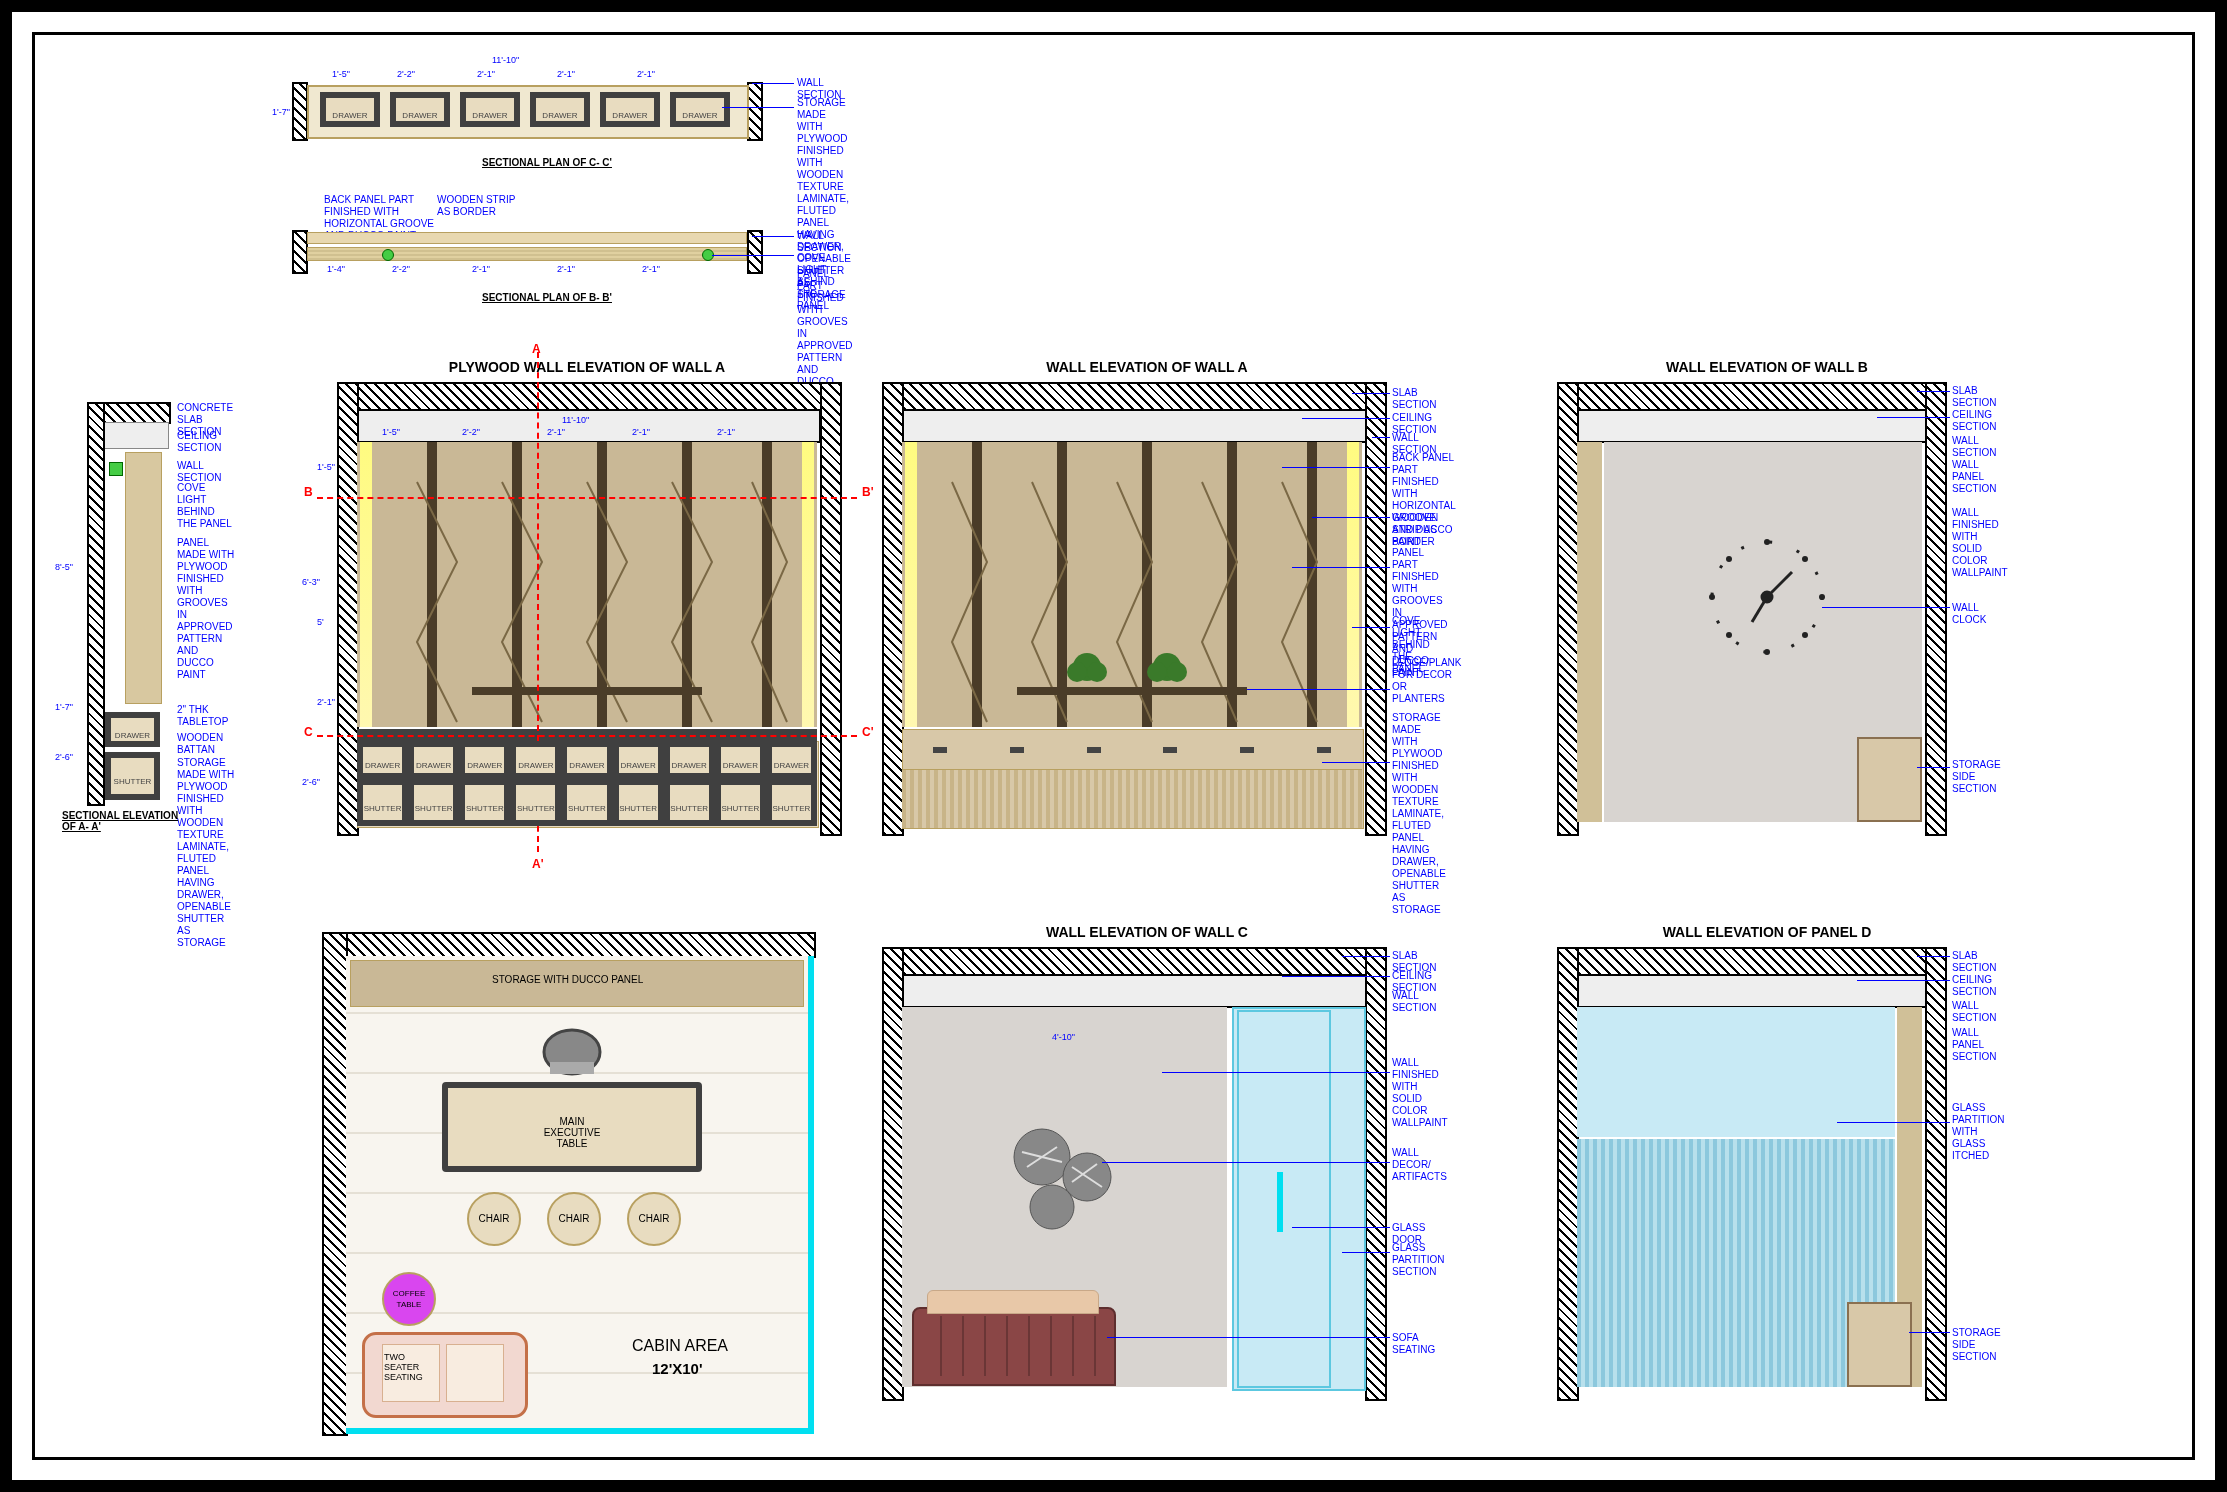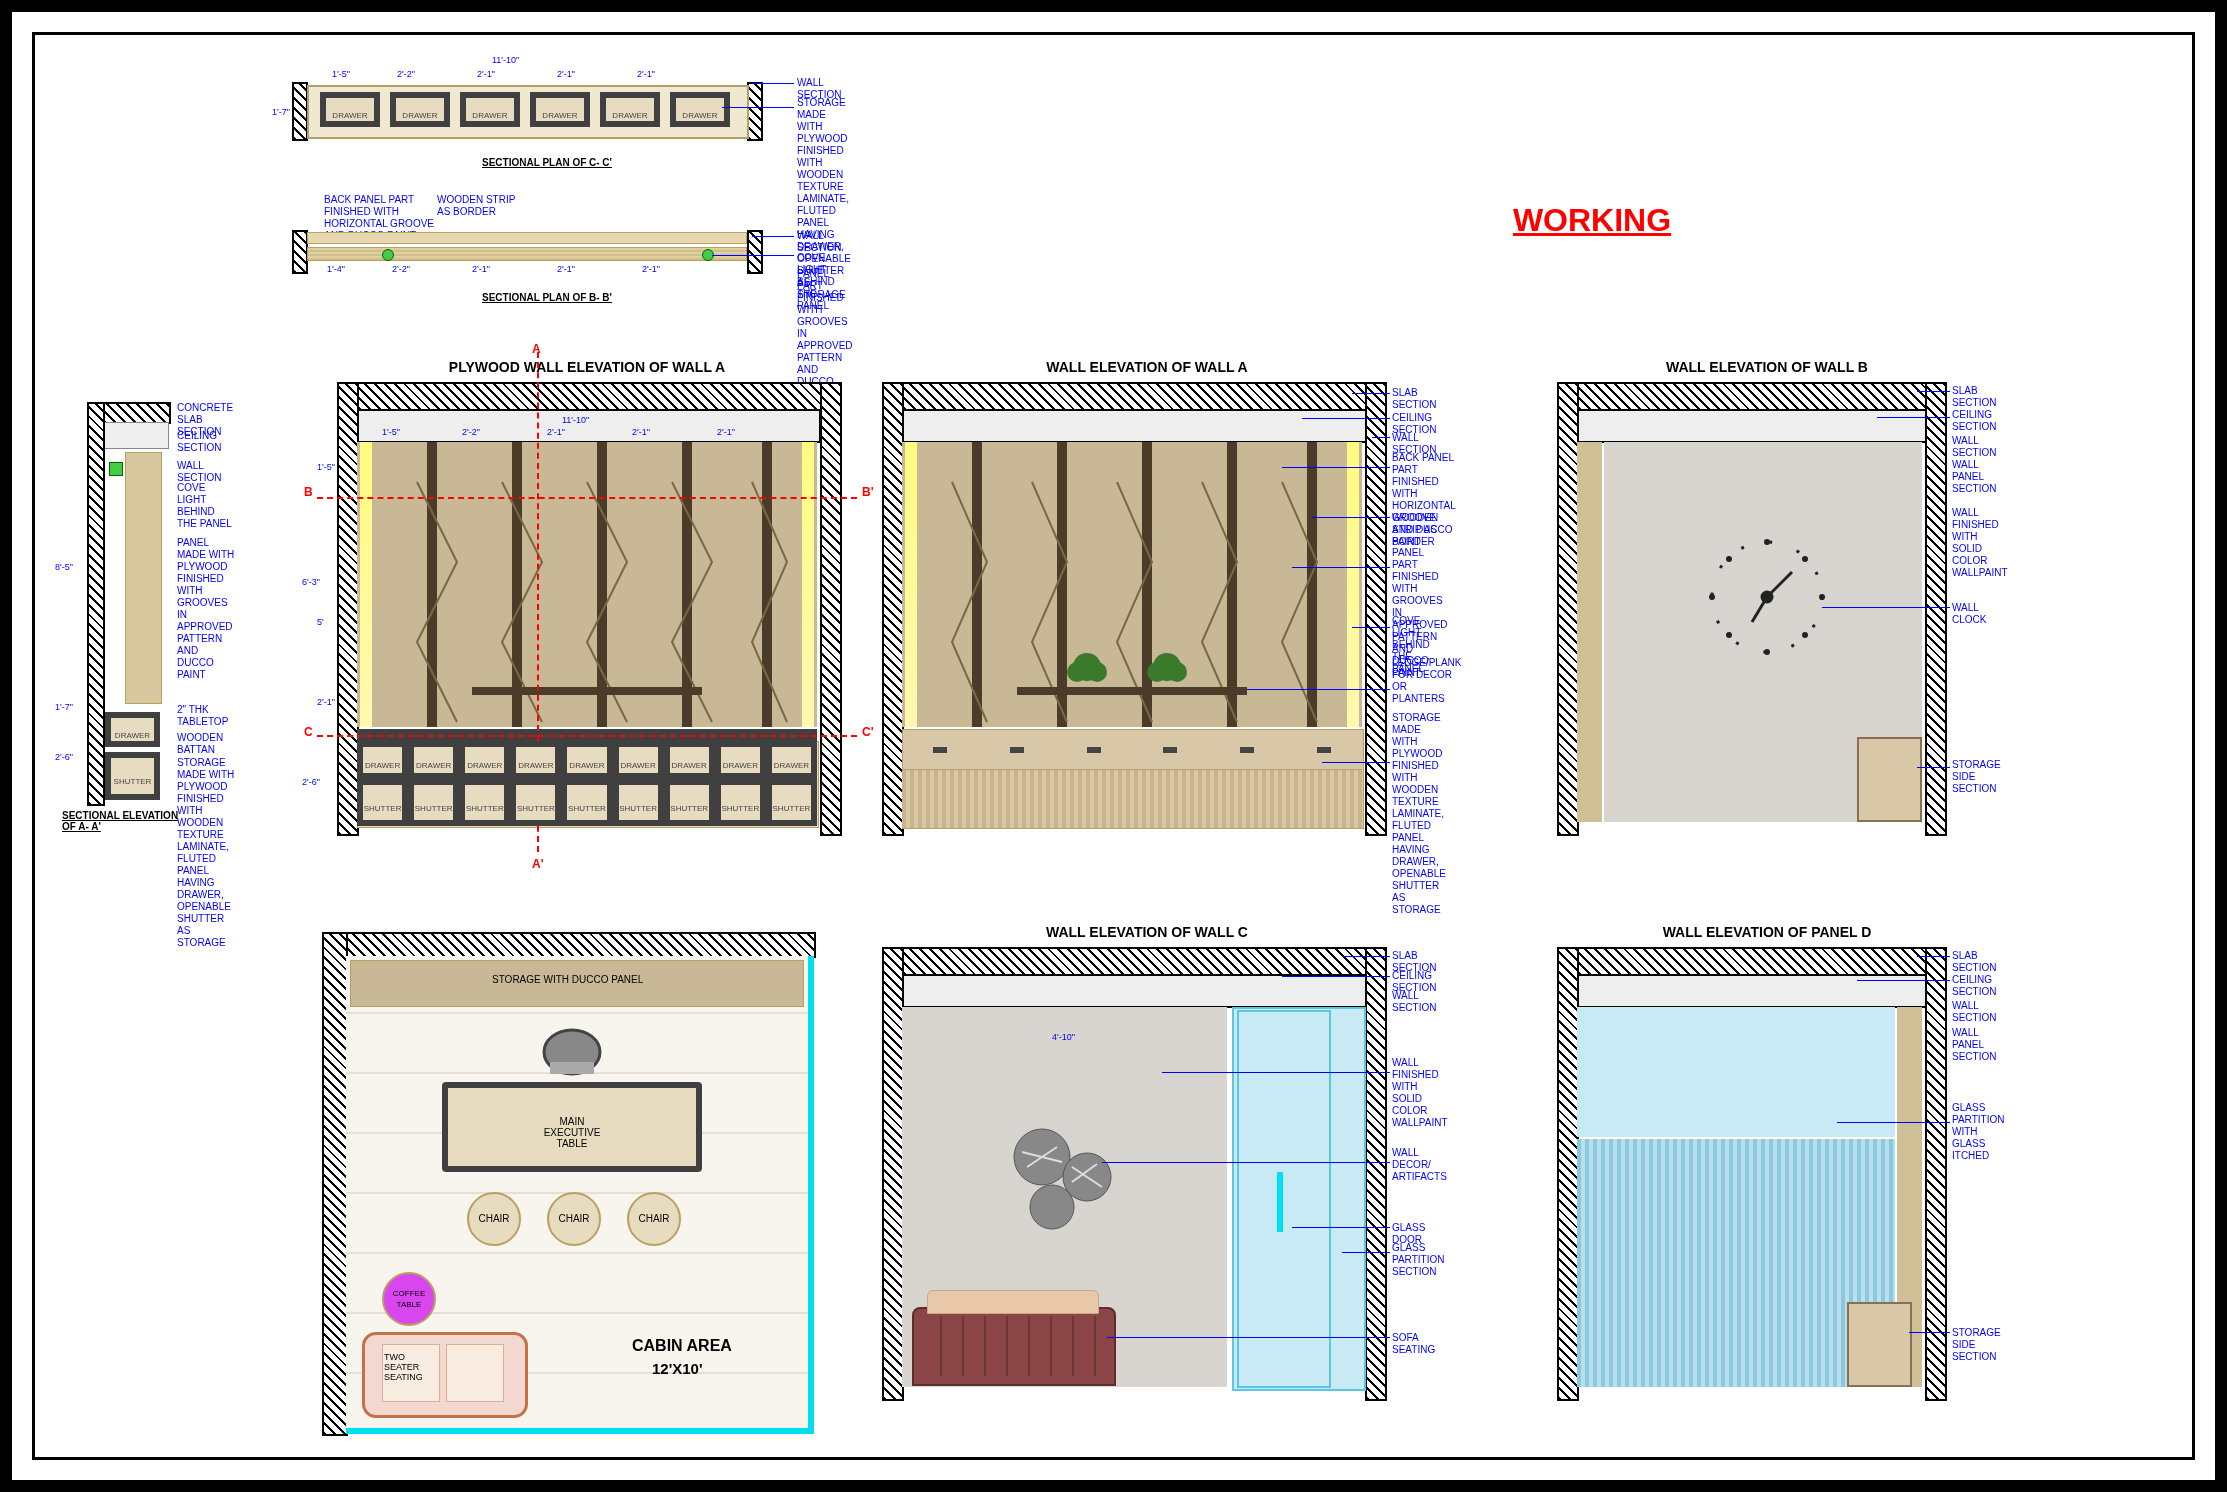--- a/index.html
+++ b/index.html
@@ -29,21 +29,20 @@
 .chair{position:absolute;width:50px;height:50px;border-radius:50%;background:#e8dcc0;border:2px solid #b8a060;font-size:10px;text-align:center;line-height:50px}
 .storage-cab{position:absolute;background:#d8c8a8;border:2px solid #8a7050;box-sizing:border-box}
 svg{position:absolute}
 </style>
 </head>
 <body>
 
 <div class="sheet">
 <div class="inner"></div>
 
-<div class="title2">WORKING</div>
 
 <div class="view" style="top:45px;left:290px;width:500px;height:120px">
   <div class="dim" style="top:-2px;left:190px">11'-10"</div>
   <div class="dim" style="top:12px;left:30px">1'-5"</div>
   <div class="dim" style="top:12px;left:95px">2'-2"</div>
   <div class="dim" style="top:12px;left:175px">2'-1"</div>
   <div class="dim" style="top:12px;left:255px">2'-1"</div>
   <div class="dim" style="top:12px;left:335px">2'-1"</div>
   <div class="dim" style="top:50px;left:-30px">1'-7"</div>
   <div class="hatch" style="position:absolute;top:25px;left:-10px;width:12px;height:55px"></div>
@@ -358,21 +357,21 @@
   <div class="chair" style="top:260px;left:225px"><span>CHAIR</span></div>
   <div class="chair" style="top:260px;left:305px"><span>CHAIR</span></div>
   <div class="chair" style="top:340px;left:60px;background:#d946ef"><span style="font-size:8px;white-space:pre-line;display:inline-block;line-height:11px;padding-top:14px">COFFEE
 TABLE</span></div>
   <div style="position:absolute;top:400px;left:40px;width:160px;height:80px;background:#f2d8d0;border:3px solid #c47048;border-radius:14px"></div>
   <div style="position:absolute;top:412px;left:60px;width:56px;height:56px;background:#f8ece0;border:1px solid #d8b090"></div>
   <div style="position:absolute;top:412px;left:124px;width:56px;height:56px;background:#f8ece0;border:1px solid #d8b090"></div>
   <div style="position:absolute;top:420px;left:62px;font-size:9px;white-space:pre-line">TWO
 SEATER
 SEATING</div>
-  <div style="position:absolute;top:405px;left:310px;font-weight:bold;font-size:16px"><span>CABIN AREA</span></div>
+  <div style="position:absolute;top:405px;left:310px;font-weight:normal;font-size:16px"><span>CABIN AREA</span></div>
   <div style="position:absolute;top:428px;left:330px;font-weight:bold;font-size:15px">12'X10'</div>
 </div>
 
 <div class="view" style="top:920px;left:870px;width:530px;height:480px">
   <div class="vtitle" style="top:-8px">WALL ELEVATION OF WALL C</div>
   <div class="hatch" style="position:absolute;top:15px;left:0;width:500px;height:25px"></div>
   <div class="ceiling" style="position:absolute;top:42px;left:18px;width:464px;height:30px"></div>
   <div class="hatch" style="position:absolute;top:15px;left:0;width:18px;height:450px"></div>
   <div class="hatch" style="position:absolute;top:15px;left:483px;width:18px;height:450px"></div>
   <div class="grey" style="top:75px;left:20px;width:325px;height:380px"></div>

